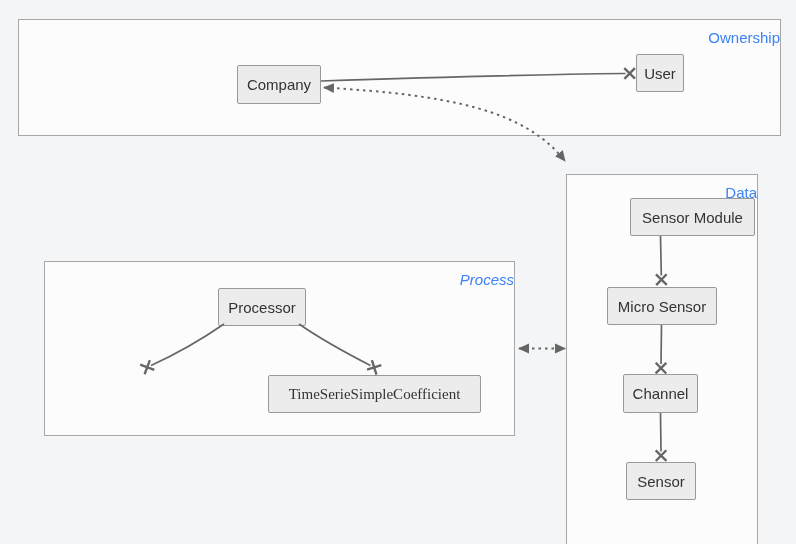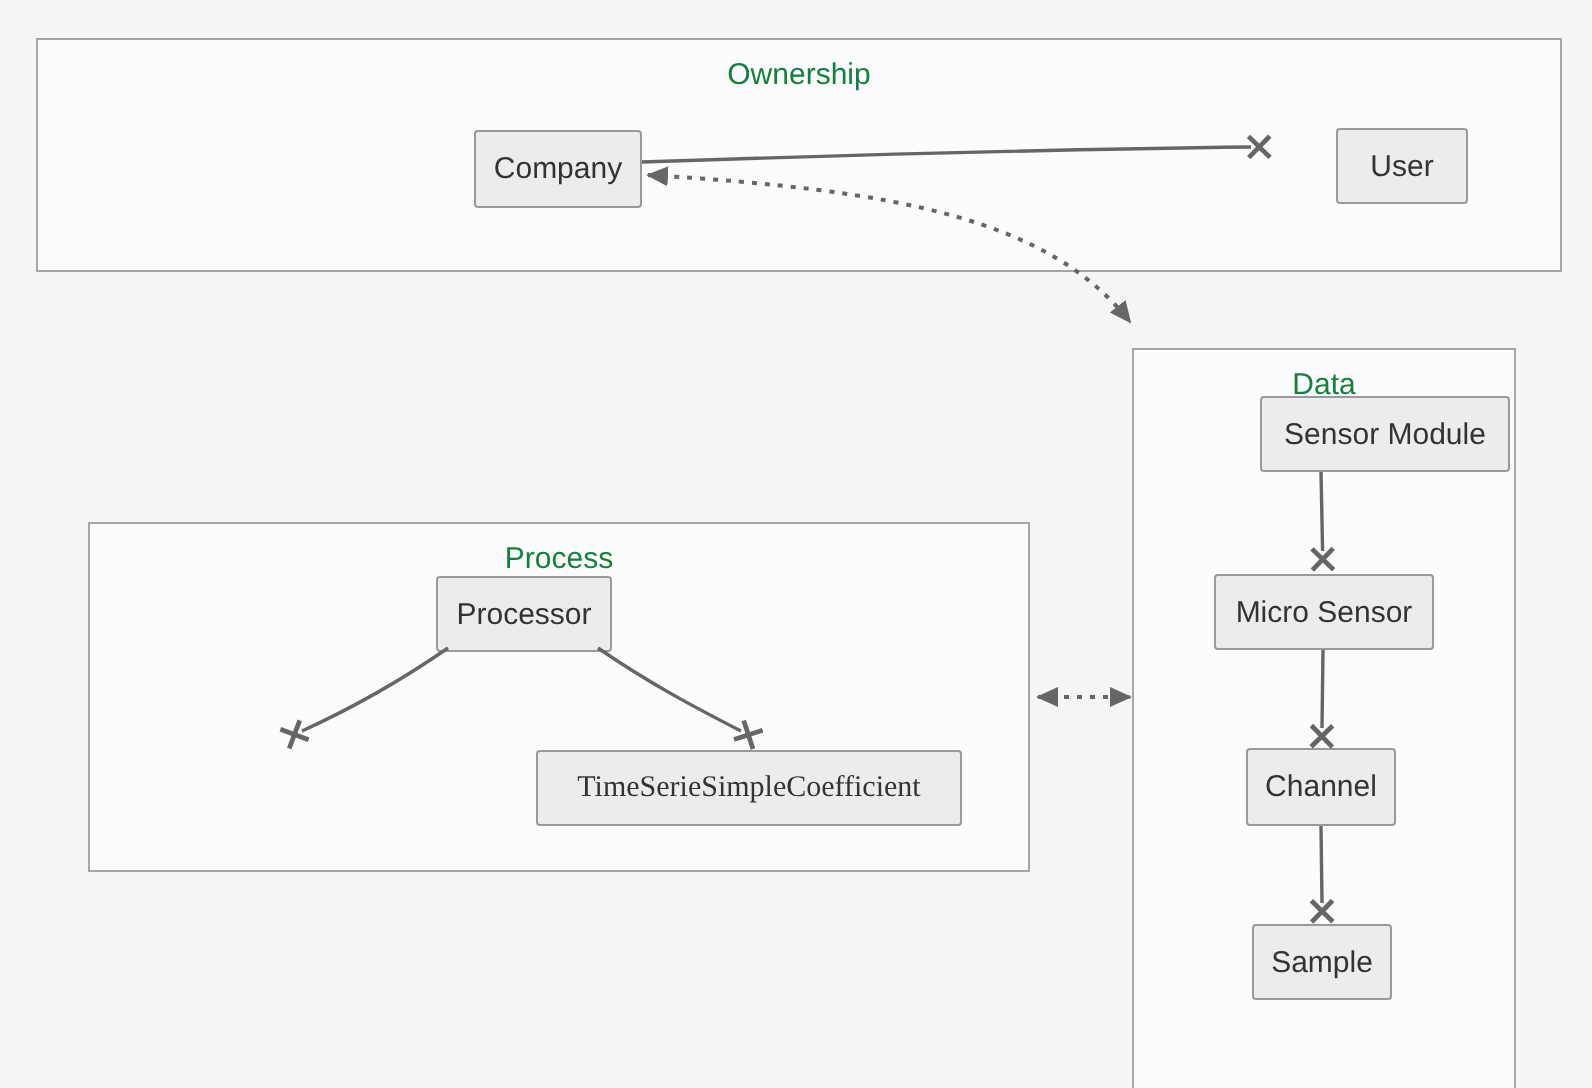--- a/index.html
+++ b/index.html
@@ -15,23 +15,23 @@
   }
   .group {
     position: absolute;
     background: #fcfcfd;
     border: 1px solid #a6a6a6;
     box-sizing: border-box;
   }
   .group-title {
     position: absolute;
     top: 9px; left: 0; right: 0;
-    text-align: center;
+    text-align: right;
     font-size: 15px;
-    color: #15803d;
+    color: #3b82f6;
   }
   .node {
     position: absolute;
     background: #ececec;
     border: 1px solid #999999;
     border-radius: 2px;
     box-sizing: border-box;
     display: flex;
     align-items: center;
     justify-content: center;
@@ -59,44 +59,44 @@
 </style>
 </head>
 <body>
 
 <div id="canvas">
 
   <div class="group" style="left:18px; top:19px; width:763px; height:117px;">
     <div class="group-title">Ownership</div>
   </div>
 
-  <div class="group" style="left:44px; top:261px; width:471px; height:175px;">
+  <div class="group" style="left:44px; top:261px; width:471px; height:175px;font-style:italic;">
     <div class="group-title">Process</div>
   </div>
 
   <div class="group" style="left:566px; top:174px; width:192px; height:414px;">
     <div class="group-title">Data</div>
   </div>
 
   <div class="node" style="left:237px; top:65px; width:84px; height:39px;">Company</div>
 
-  <div class="node" style="left:636px; top:64px; width:66px; height:38px;margin-left:32px;">User</div>
+  <div class="node" style="left:636px; top:54px; width:48px; height:38px;">User</div>
 
   <div class="node" style="left:218px; top:288px; width:88px; height:38px;">Processor</div>
 
 
   <div class="node" style="left:268px; top:375px; width:213px; height:38px;font-family:Liberation Serif, serif;">TimeSerieSimpleCoefficient</div>
 
   <div class="node" style="left:598px; top:198px; width:125px; height:38px;margin-left:32px;">Sensor Module</div>
 
   <div class="node" style="left:623px; top:374px; width:75px; height:39px;">Channel</div>
 
   <div class="node" style="left:607px; top:287px; width:110px; height:38px;">Micro Sensor</div>
 
-  <div class="node" style="left:626px; top:462px; width:70px; height:38px;">Sample</div>
+  <div class="node" style="left:626px; top:462px; width:70px; height:38px;">Sensor</div>
 
   <svg id="edges" viewBox="0 0 796 544" xmlns="http://www.w3.org/2000/svg">
     <defs>
       <marker id="arrowhead" viewBox="0 0 12 12" refX="10" refY="6" markerWidth="12" markerHeight="12" markerUnits="userSpaceOnUse" orient="auto-start-reverse">
         <path d="M0,1 L11,6 L0,11 z" fill="#666666"></path>
       </marker>
       <marker id="crossmark" viewBox="0 0 11 11" refX="2" refY="5.5" markerWidth="13" markerHeight="13" markerUnits="userSpaceOnUse" orient="auto">
         <path d="M1,1 L10,10 M10,1 L1,10" stroke="#666666" stroke-width="2" fill="none"></path>
       </marker>
     </defs>

